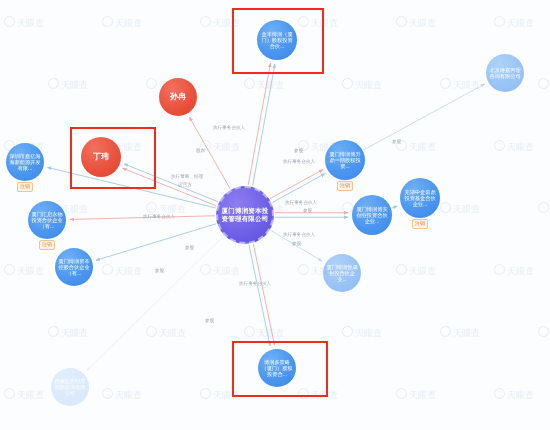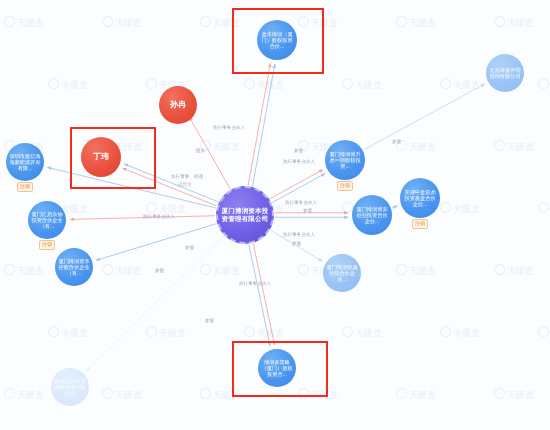--- a/index.html
+++ b/index.html
@@ -213,21 +213,21 @@
       <div class="edge-label" style="left: 408px; top: 184px;">参股</div>
     </div>
 
   <div id="node-layer">
       <div class="node center" style="left: 216px; top: 186px; width: 58px; height: 58px;">
         <span class="node-label">厦门博润资本投资管理有限公司</span>
       </div>
       <div class="node company" style="left: 257px; top: 20px; width: 40px; height: 40px;">
         <span class="node-label">金丰博润（厦门）股权投资合伙...</span>
       </div>
-      <div class="node person" style="left: 159px; top: 86px; width: 38px; height: 38px;">
+      <div class="node person" style="left: 159px; top: 78px; width: 38px; height: 38px;">
         <span class="node-label">孙冉</span>
       </div>
       <div class="node person" style="left: 81px; top: 137px; width: 40px; height: 40px;">
         <span class="node-label">丁玮</span>
       </div>
       <div class="node company" style="left: 6px; top: 143px; width: 38px; height: 38px;">
         <span class="node-label">深圳市鑫亿海海新能源开发有限...</span>
       </div>
       <div class="badge" style="left: 17px; top: 182px;">注销</div>
       <div class="node company" style="left: 28px; top: 201px; width: 38px; height: 38px;">

